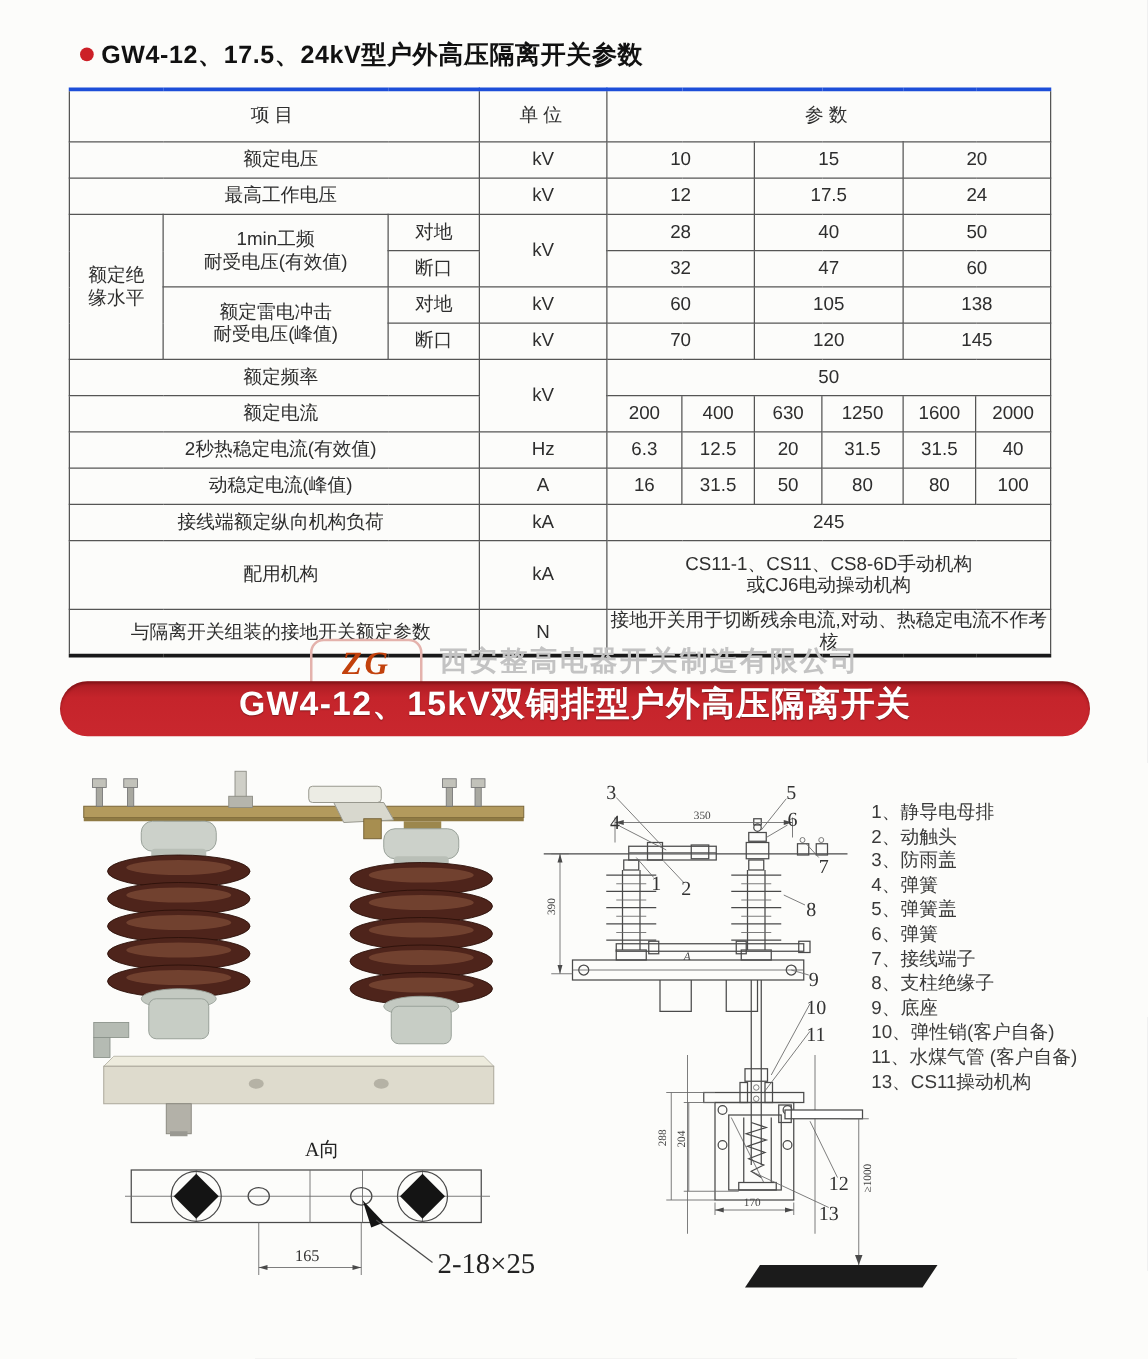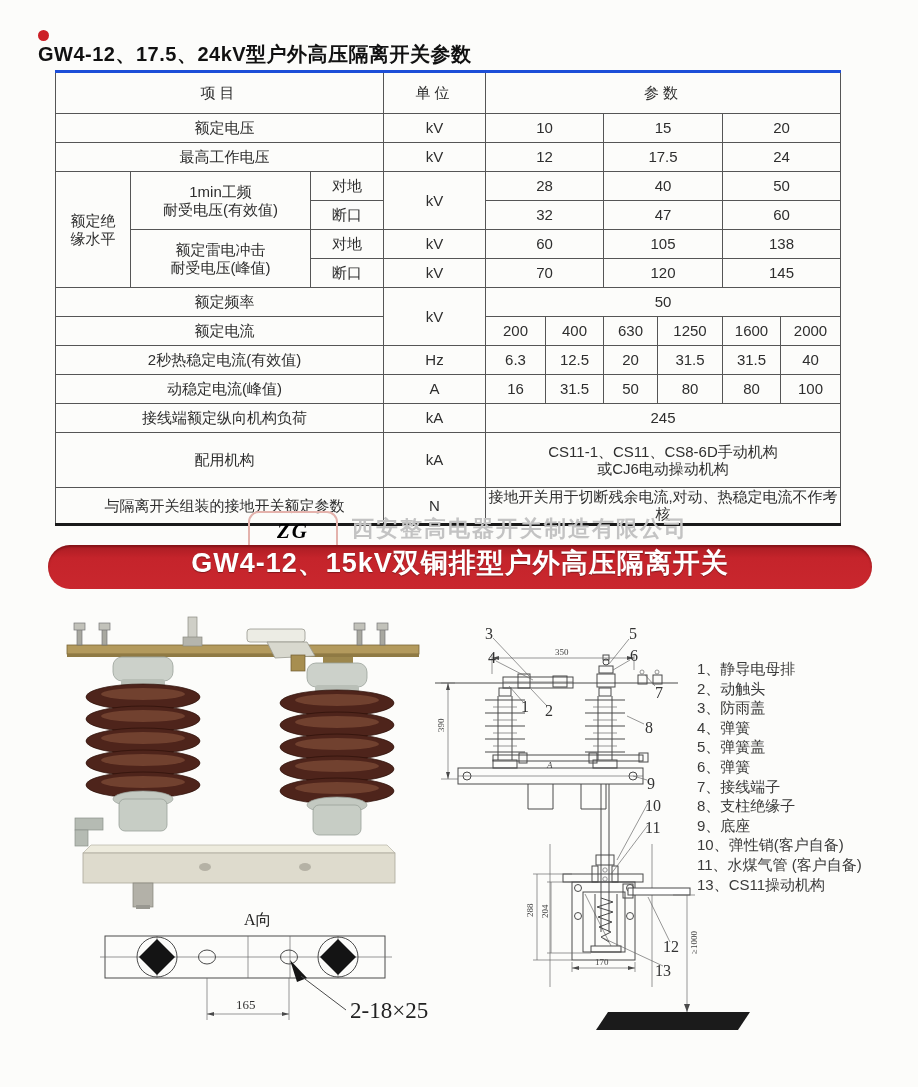--- a/index.html
+++ b/index.html
@@ -1,45 +1,45 @@
 <!DOCTYPE html>
 <html><head>
 <meta charset="utf-8">
 <style>
   html,body{margin:0;padding:0;background:#e8e8e8;}
   #page{position:relative;width:918px;height:1087px;background:#fcfcfa;overflow:hidden;
         font-family:"Liberation Sans","DejaVu Sans",sans-serif;color:#222;}
   
-  #title{position:absolute;left:38px;top:30px;font-size:20px;font-weight:bold;color:#111;
-         letter-spacing:.5px;display:flex;flex-direction:column;}
+  #title{position:absolute;left:64px;top:30px;font-size:20px;font-weight:bold;color:#111;
+         letter-spacing:.5px;display:flex;align-items:center;}
   #title .dot{width:11px;height:11px;border-radius:50%;background:#cc2027;margin-right:6px;flex:0 0 auto;}
   
   #ptable{position:absolute;left:55px;top:70px;border-collapse:collapse;table-layout:fixed;
           border-top:3px solid #1d4ed8;border-bottom:3px solid #191919;}
   #ptable td{border:1px solid #555;font-size:15px;color:#2e2e2e;text-align:center;
              padding:0 2px;height:28px;line-height:1.15;overflow:hidden;}
   #ptable td.lbl{text-align:center;padding-left:12px;}
   #ptable tr.hdr td{height:40px;font-size:15px;letter-spacing:4px;}
   #ptable tr.tall td{height:54px;}
   
   #wm-logo{position:absolute;left:248px;top:511px;width:86px;height:42px;border:2px solid #e4b2ac;
-           border-radius:11px;color:#000000;font-family:"Liberation Serif","DejaVu Serif",serif;
-           font-style:italic;font-weight:bold;font-size:21px;text-align:center;line-height:36px;
+           border-radius:11px;color:#c2410c;font-family:"Liberation Serif","DejaVu Serif",serif;
+           font-style:italic;font-weight:bold;font-size:26px;text-align:center;line-height:36px;
            letter-spacing:2px;background:transparent;}
   #wm-text{position:absolute;left:352px;top:514px;font-size:22px;font-weight:600;color:#c3c3c3;
            letter-spacing:2px;white-space:nowrap;}
   #banner{position:absolute;left:48px;top:545px;width:824px;height:44px;border-radius:22px;
           background:linear-gradient(180deg,#a91c23 0%,#c5242b 30%,#c9272e 100%);
           box-shadow:inset 0 2px 2px rgba(60,0,0,.35);
           display:flex;align-items:flex-start;justify-content:center;}
   #banner .btxt{color:#fff;font-size:27px;font-weight:bold;letter-spacing:1px;text-shadow:0 1px 1px rgba(0,0,0,.35);}
   
   .abs{position:absolute;}
   
-  #parts{position:absolute;left:697px;top:640px;width:220px;font-size:15px;color:#3a3a3a;margin-top:19px;}
+  #parts{position:absolute;left:697px;top:640px;width:220px;font-size:15px;color:#3a3a3a;}
   #parts .pline{line-height:19.6px;white-space:nowrap;}
   
   svg{display:block;}
   .ln{stroke:#4a4a4a;stroke-width:1;fill:none;}
   .thin{stroke:#6a6a6a;stroke-width:.7;fill:none;}
   .callout{font-family:"Liberation Serif","DejaVu Serif",serif;font-size:16px;fill:#333;}
   .dim{font-family:"Liberation Serif","DejaVu Serif",serif;font-size:9px;fill:#444;}
   .dimbig{font-family:"Liberation Serif","DejaVu Serif",serif;font-size:13px;fill:#333;}
   .dimhuge{font-family:"Liberation Serif","DejaVu Serif",serif;font-size:23px;fill:#222;}
   .aview-lbl{font-family:"Liberation Serif","DejaVu Serif",serif;font-size:16px;fill:#222;}

